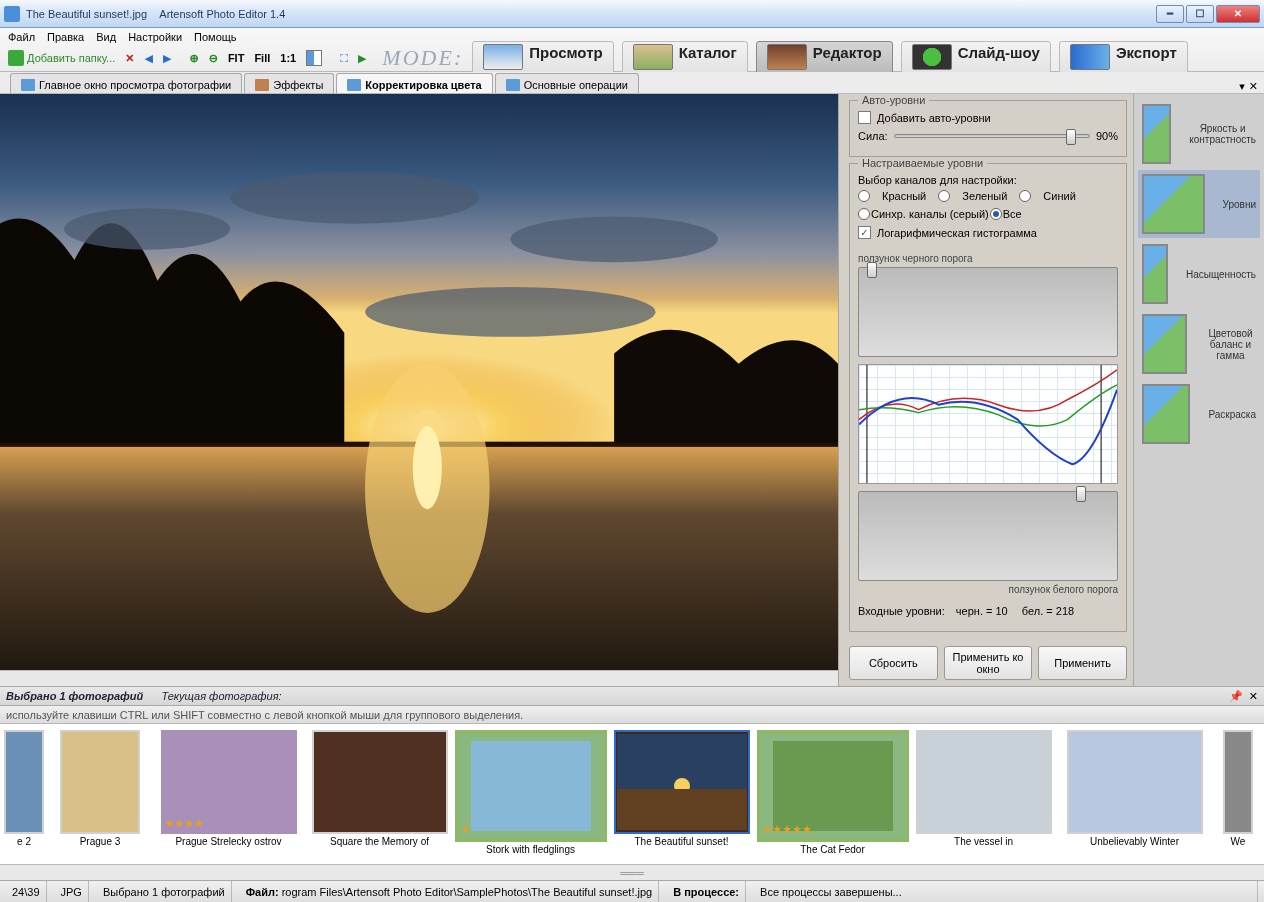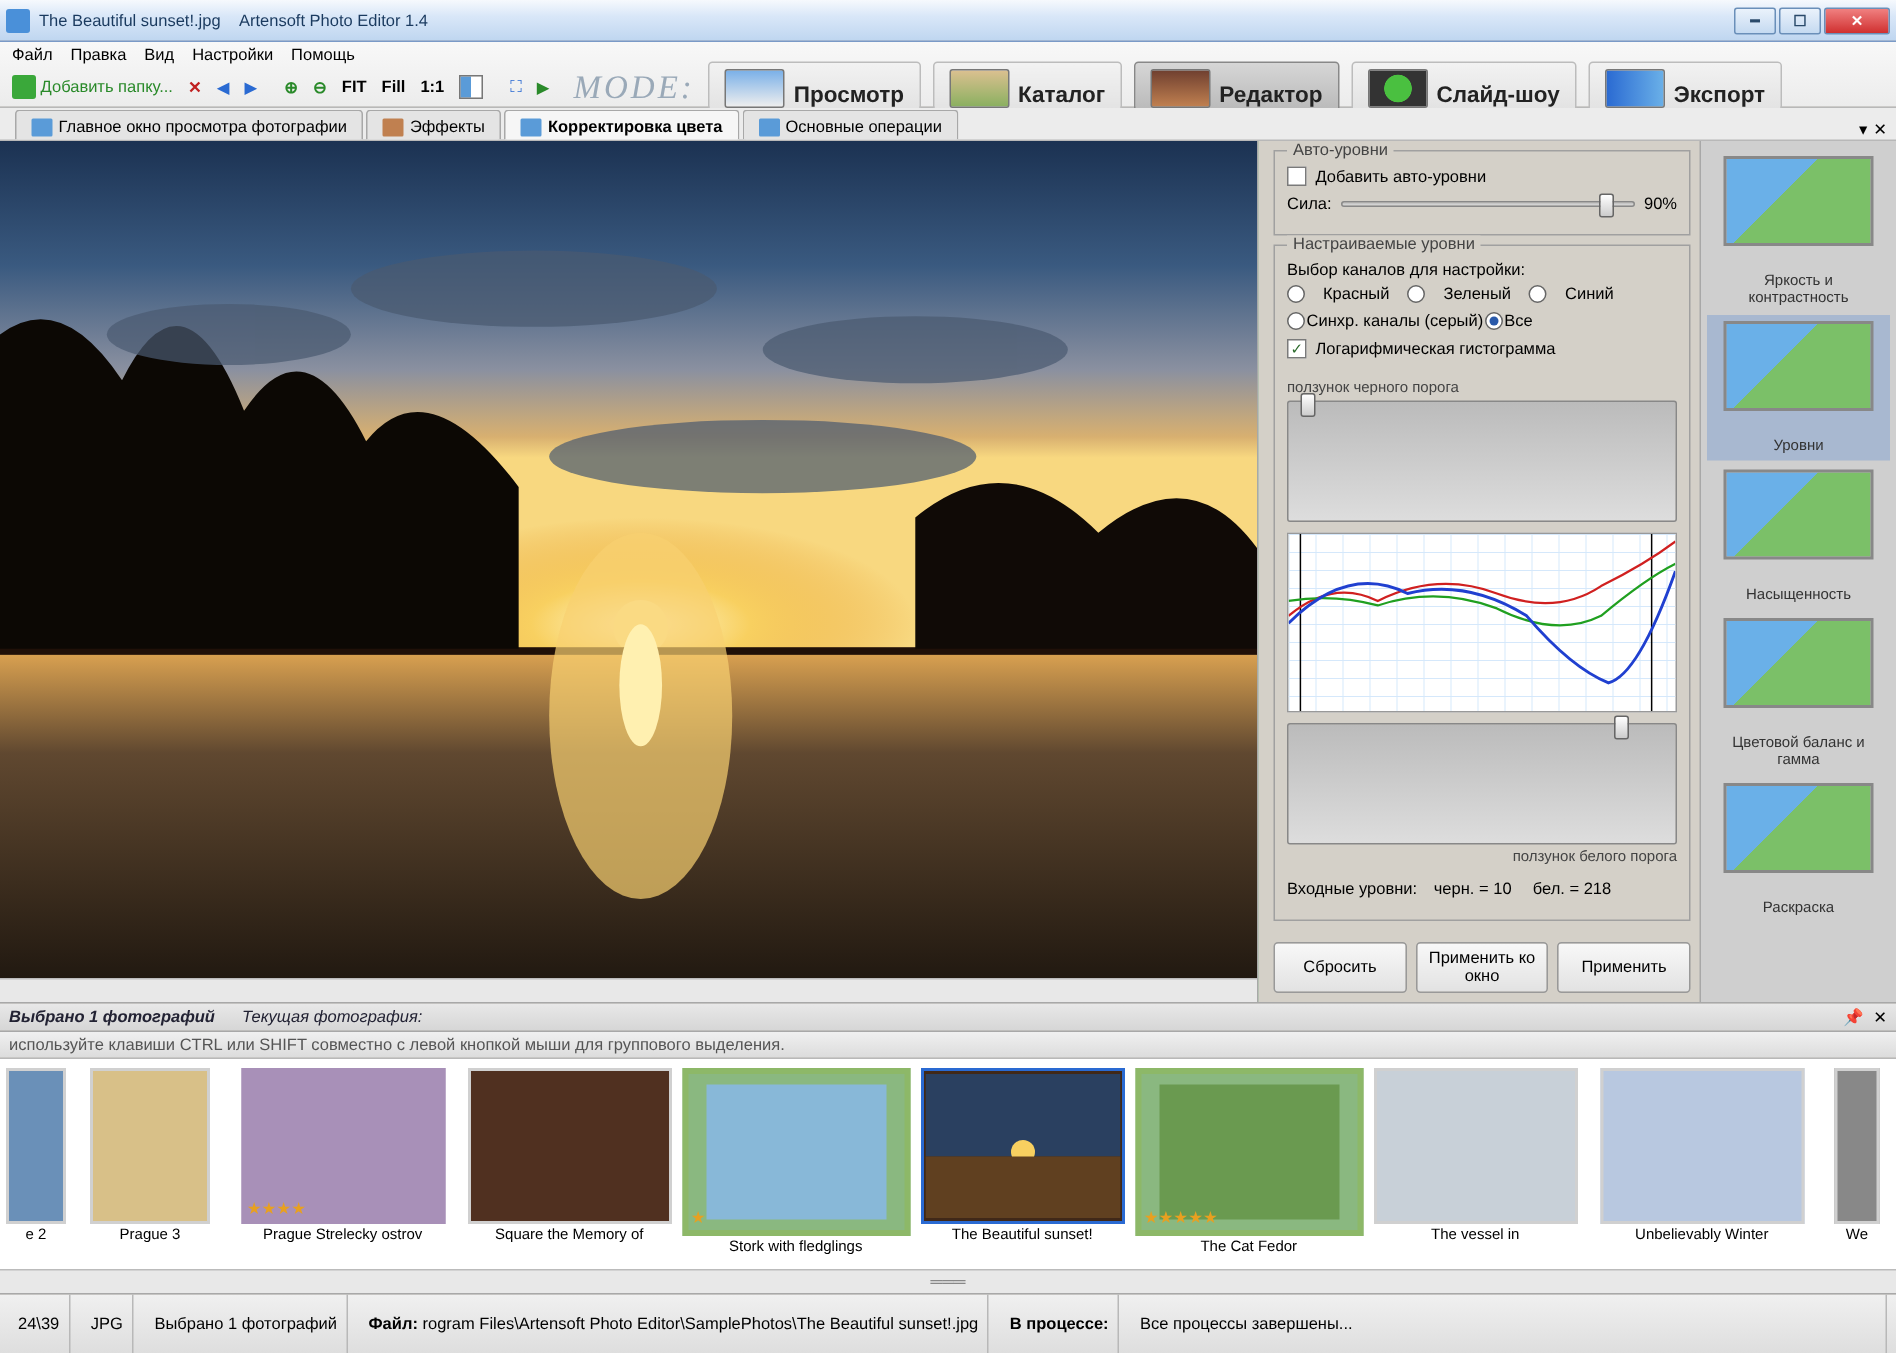--- a/index.html
+++ b/index.html
@@ -14,21 +14,21 @@
 .winbtn.close { background:linear-gradient(#f08080,#d03030); color:#fff; width:44px; }
 
 
 .menubar { height:44px; background:linear-gradient(#f8f8f8,#ececec); border-bottom:1px solid #b8b8b8; display:flex; flex-direction:column; }
 .menurow1 { height:18px; display:flex; align-items:center; padding:0 8px; gap:12px; }
 .menurow1 span { cursor:pointer; }
 .menurow2 { height:26px; display:flex; align-items:center; padding:0 4px; gap:2px; }
 .tbtn { height:20px; padding:0 3px; display:flex; align-items:center; cursor:pointer; border:1px solid transparent; }
 .ticon { width:16px; height:16px; display:inline-block; }
 .mode-label { font-family:Georgia,serif; font-style:italic; color:#9aa9b8; font-size:22px; letter-spacing:2px; margin:0 4px 0 10px; }
-.modebtn { display:flex; align-items:flex-end; gap:6px; padding:2px 10px; background:linear-gradient(#f2f2f2,#e2e2e2); border:1px solid #bcbcbc; border-radius:3px; margin:0 3px; cursor:pointer; height:34px; }
+.modebtn { display:flex; align-items:flex-start; gap:6px; padding:2px 10px; background:linear-gradient(#f2f2f2,#e2e2e2); border:1px solid #bcbcbc; border-radius:3px; margin:0 3px; cursor:pointer; height:34px; }
 .modebtn.active { background:linear-gradient(#d6d6d6,#b9b9b9); border-color:#888; }
 .modebtn .micon { width:40px; height:26px; background:#88aadd; border:1px solid #777; border-radius:2px; }
 .modebtn .mlbl { font-size:15px; font-weight:bold; color:#222; }
 
 
 .subtabs { height:22px; background:#ececec; border-bottom:1px solid #b8b8b8; display:flex; align-items:flex-end; padding-left:10px; gap:0; position:relative; }
 .subtab { height:20px; padding:2px 10px 0 10px; background:#e4e4e4; border:1px solid #a8a8a8; border-bottom:none; border-radius:3px 3px 0 0; margin-right:2px; display:flex; align-items:center; gap:4px; cursor:pointer; }
 .subtab.active { background:#f6f6f6; font-weight:bold; }
 .subtab .sicon { width:14px; height:12px; background:#5a9bd8; border-radius:1px; }
 .subtabs .subclose { margin-left:auto; margin-right:6px; display:flex; gap:4px; }
@@ -52,42 +52,42 @@
 .radio { width:12px; height:12px; border:1px solid #666; border-radius:50%; background:#fff; display:inline-flex; align-items:center; justify-content:center; }
 .radio.on::after { content:''; width:6px; height:6px; background:#2a5aaa; border-radius:50%; }
 .small-lbl { font-size:10px; color:#444; }
 .histogram { width:100%; height:120px; background:#fff; border:1px solid #999; position:relative; margin:4px 0; overflow:hidden; }
 .hist-grid { position:absolute; inset:0; background-image:linear-gradient(#d5e8fb 1px,transparent 1px),linear-gradient(90deg,#d5e8fb 1px,transparent 1px); background-size:18px 12px; }
 .hist-line { position:absolute; inset:0; }
 .ctrl-btns { display:flex; gap:6px; margin-top:auto; padding-top:8px; }
 .btn { flex:1; height:34px; background:linear-gradient(#f8f8f8,#e2e2e2); border:1px solid #999; border-radius:3px; display:flex; align-items:center; justify-content:center; text-align:center; padding:0 6px; cursor:pointer; font-size:11px; }
 
 .effect-list { width:130px; background:#cfcfcf; padding:6px 4px; overflow-y:auto; display:flex; flex-direction:column; gap:2px; }
-.effect-item { display:flex; flex-direction:column; align-items:center; gap:18px; padding:4px; cursor:pointer; }
+.effect-item { display:flex; flex-direction:row; align-items:center; gap:18px; padding:4px; cursor:pointer; }
 .effect-item.sel { background:#a8b8d0; }
 .effect-thumb { width:100px; height:60px; background:linear-gradient(135deg,#6ab0e8 40%,#7bc068 40%); border:2px solid #888; }
 .effect-lbl { font-size:10px; text-align:center; color:#333; }
 
 
 .filmstrip-hdr { height:20px; background:linear-gradient(#e8e8e8,#d6d6d6); border-top:1px solid #a8a8a8; border-bottom:1px solid #a8a8a8; display:flex; align-items:center; padding:0 6px; gap:6px; }
 .fs-status { color:#223; font-style:italic; }
 .fs-path { color:#1a4a88; font-style:italic; }
 .filmstrip-bar { height:18px; background:linear-gradient(#f0f0f0,#dcdcdc); border-bottom:1px solid #b8b8b8; display:flex; align-items:center; padding:0 6px; font-size:10px; color:#555; gap:14px; }
 .fs-right { margin-left:auto; display:flex; align-items:center; gap:10px; }
 .colordot { width:10px;height:10px; border:1px solid #777; display:inline-block; }
 .filmstrip { height:140px; background:#fff; display:flex; align-items:flex-start; overflow-x:hidden; padding:6px 4px 0; gap:6px; }
 .thumb-item { display:flex; flex-direction:column; align-items:center; gap:2px; width:145px; flex-shrink:0; }
 .thumb-box { width:136px; height:104px; background:#e2e2e2; border:2px solid #d0d0d0; position:relative; display:flex; align-items:center; justify-content:center; }
 .thumb-box.sel { border:4px solid #8db868; background:#b8d498; width:152px; height:112px; }
 .thumb-box.sel-blue { border:2px solid #2a6ad2; }
 .thumb-lbl { font-size:10px; text-align:center; }
 .filmstrip-scroll { height:16px; background:#e8e8e8; border-top:1px solid #bbb; display:flex; align-items:center; justify-content:center; color:#888; }
 
 
-.statusbar { height:40px; background:linear-gradient(#f0f0f0,#dedede); border-top:1px solid #a8a8a8; display:flex; align-items:center; padding:0 6px; gap:8px; font-size:10px; }
+.statusbar { height:22px; background:linear-gradient(#f0f0f0,#dedede); border-top:1px solid #a8a8a8; display:flex; align-items:center; padding:0 6px; gap:8px; font-size:10px; }
 .statusbar .cell { border-right:1px solid #b8b8b8; padding:0 6px; height:100%; display:flex; align-items:center; }
 .statusbar .grow { flex:1; }
 
 
 </style>
 </head>
 <body>
 
 <div class="titlebar">
   <div class="icon"></div>

